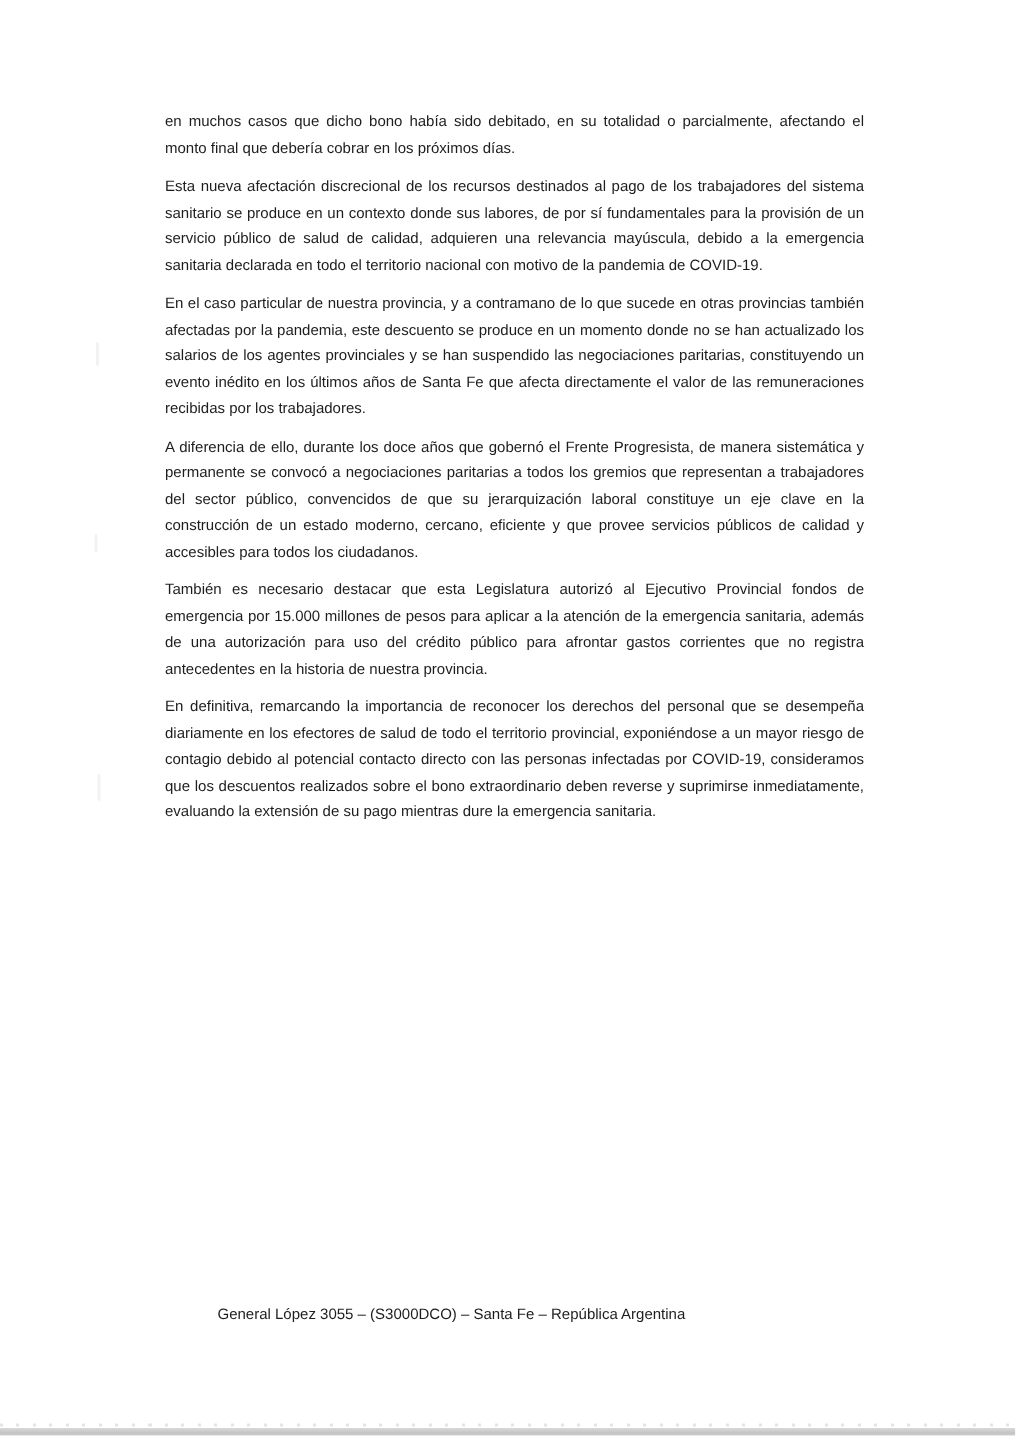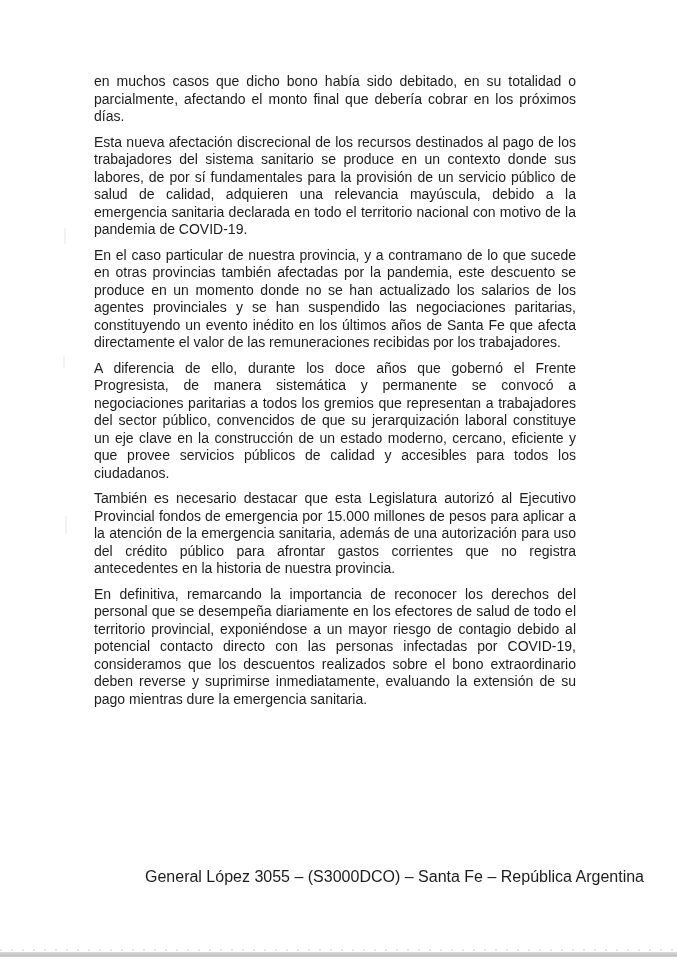--- a/index.html
+++ b/index.html
@@ -15,33 +15,33 @@
     overflow: hidden;
     font-family: "Liberation Sans", "DejaVu Sans", sans-serif;
   }
   .text-block {
     position: absolute;
     left: 94px;
     top: 73px;
     width: 482px;
   }
   .text-block p {
-    margin: 0 0 8px 0;
-    font-size: 14px;
+    margin: 0 0 8px 16px;
+    font-size: 10px;
     line-height: 17.5px;
     color: var(--text, #1d1d1d);
     text-align: justify;
     text-justify: inter-word;
     -webkit-font-smoothing: antialiased;
   }
   .footer {
     position: absolute;
     left: 145px;
     top: 870px;
-    font-size: 16px;
+    font-size: 10px;
     line-height: 14px;
     color: var(--text, #2b2b2b);
     white-space: nowrap;
   }
   
   .bottom-speckle {
     position: absolute;
     left: 0;
     top: 949px;
     width: 100%;

